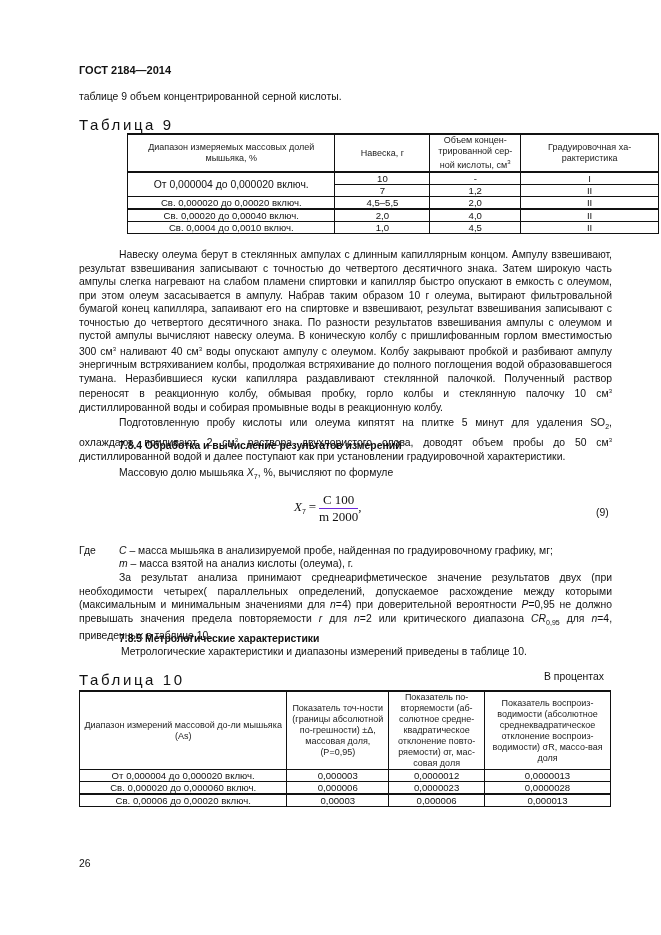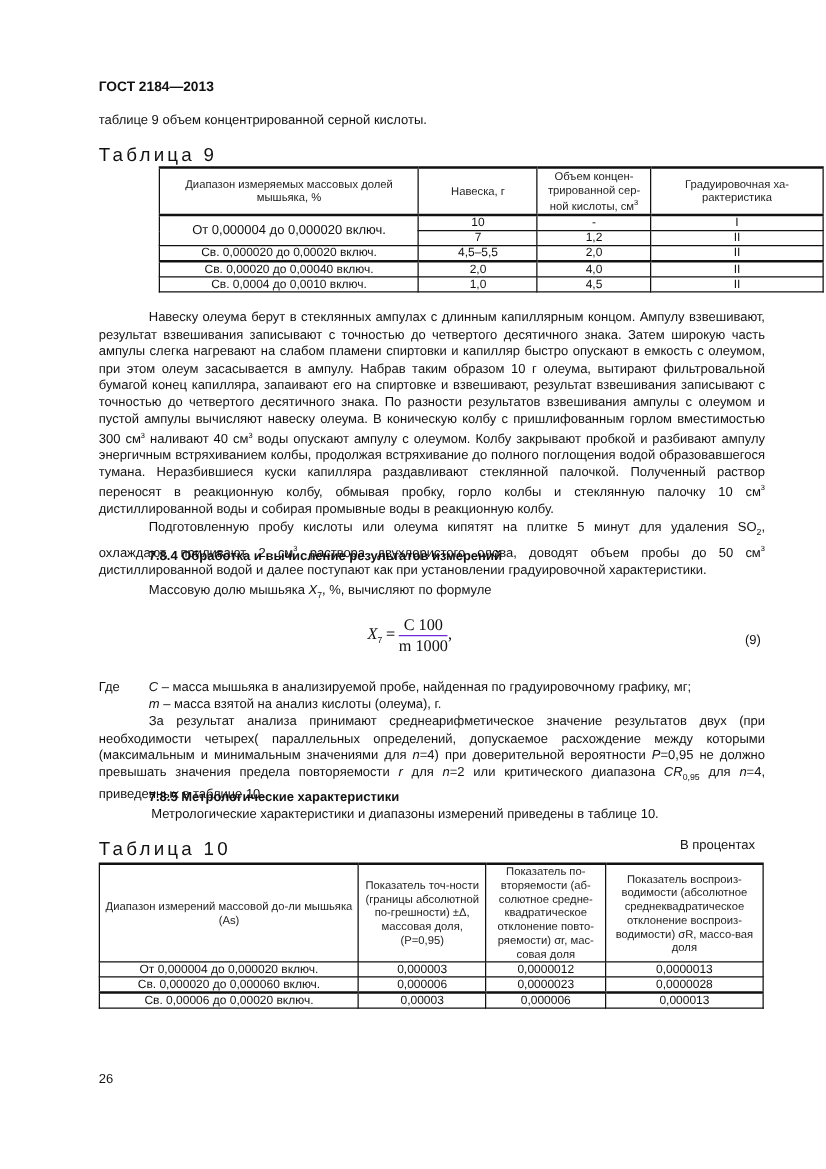--- a/index.html
+++ b/index.html
@@ -21,21 +21,21 @@
   .r10 td { height:11px; }
   sup { font-size:6px; }
   .frac { display:inline-block; vertical-align:middle; text-align:center; font-family:"Liberation Serif", serif; font-size:13px; }
   .frac .num { border-bottom:1px solid #6d28d9; padding:0 2px; }
   .serif { font-family:"Liberation Serif", serif; font-style:italic; font-size:13px; }
   i { font-style:italic; }
 </style>
 </head>
 <body>
 
-<div class="abs hdr">ГОСТ 2184—2013</div>
+<div class="abs hdr">ГОСТ 2184—2014</div>
 
 <div class="abs p" style="top:90px;">таблице 9 объем концентрированной серной кислоты.</div>
 
 <div class="abs caption" style="left:79px; top:116px;">Таблица 9</div>
 
 <table style="left:79px; top:133px; width:532px;margin-left:48px;">
   <colgroup>
       <col style="width:208px">
       <col style="width:95px">
       <col style="width:91px">
@@ -83,21 +83,21 @@
 <div class="abs p ind" style="top:248px;"><span>Навеску олеума берут в стеклянных ампулах с длинным капиллярным концом. Ампулу взвешивают, результат взвешивания записывают с точностью до четвертого десятичного знака. Затем широкую часть ампулы слегка нагревают на слабом пламени спиртовки и капилляр быстро опускают в емкость с олеумом, при этом олеум засасывается в ампулу. Набрав таким образом 10 г олеума, вытирают фильтровальной бумагой конец капилляра, запаивают его на спиртовке и взвешивают, результат взвешивания записывают с точностью до четвертого десятичного знака. По разности результатов взвешивания ампулы с олеумом и пустой ампулы вычисляют навеску олеума. В коническую колбу с пришлифованным горлом вместимостью 300 см</span><sup>3</sup><span> наливают 40 см</span><sup>3</sup><span> воды опускают ампулу с олеумом. Колбу закрывают пробкой и разбивают ампулу энергичным встряхиванием колбы, продолжая встряхивание до полного поглощения водой образовавшегося тумана. Неразбившиеся куски капилляра раздавливают стеклянной палочкой. Полученный раствор переносят в реакционную колбу, обмывая пробку, горло колбы и стеклянную палочку 10 см</span><sup>3</sup><span> дистиллированной воды и собирая промывные воды в реакционную колбу.</span></div>
 
 <div class="abs p ind" style="top:416px;"><span>Подготовленную пробу кислоты или олеума кипятят на плитке 5 минут для удаления SO</span><sub style="font-size:7px">2</sub><span>, охлаждают, приливают 2 см</span><sup>3</sup><span> раствора двухлористого олова, доводят объем пробы до 50 см</span><sup>3</sup><span> дистиллированной водой и далее поступают как при установлении градуировочной характеристики.</span></div>
 
 <div class="abs" style="left:119px; top:440px; font-weight:bold;">7.8.4 Обработка и вычисление результатов измерений</div>
 <div class="abs" style="left:119px; top:467px;"><span>Массовую долю мышьяка </span><i>X</i><sub style="font-size:7px">7</sub><span>, %, вычисляют по формуле</span></div>
 
 <div class="abs" style="left:294px; top:492px;">
   <span class="serif">X</span><sub style="font-size:7px">7</sub>
   <span style="font-family:'Liberation Serif',serif;font-size:13px;">=</span>
-  <span class="frac"><div class="num">C 100</div><div>m 1000</div></span><span style="font-family:'Liberation Serif',serif;font-size:13px;">,</span>
+  <span class="frac"><div class="num">C 100</div><div>m 2000</div></span><span style="font-family:'Liberation Serif',serif;font-size:13px;">,</span>
 </div>
 <div class="abs" style="left:596px; top:507px;">(9)</div>
 
 <div class="abs" style="left:79px; top:545px;">Где</div>
 <div class="abs" style="left:119px; top:545px;"><i>C</i><span> – масса мышьяка в анализируемой пробе, найденная по градуировочному графику, мг;</span></div>
 <div class="abs" style="left:119px; top:558px;"><i>m</i><span> – масса взятой на анализ кислоты (олеума), г.</span></div>
 
 <div class="abs p ind" style="top:571px;"><span>За результат анализа принимают среднеарифметическое значение результатов двух (при необходимости четырех( параллельных определений, допускаемое расхождение между которыми (максимальным и минимальным значениями для </span><i>n</i><span>=4) при доверительной вероятности </span><i>P</i><span>=0,95 не должно превышать значения предела повторяемости </span><i>r</i><span> для </span><i>n</i><span>=2 или критического диапазона </span><i>CR</i><sub style="font-size:7px">0,95</sub><span> для </span><i>n</i><span>=4, приведенных в таблице 10.</span></div>
 
 <div class="abs" style="left:119px; top:633px; font-weight:bold;">7.8.5 Метрологические характеристики</div>

